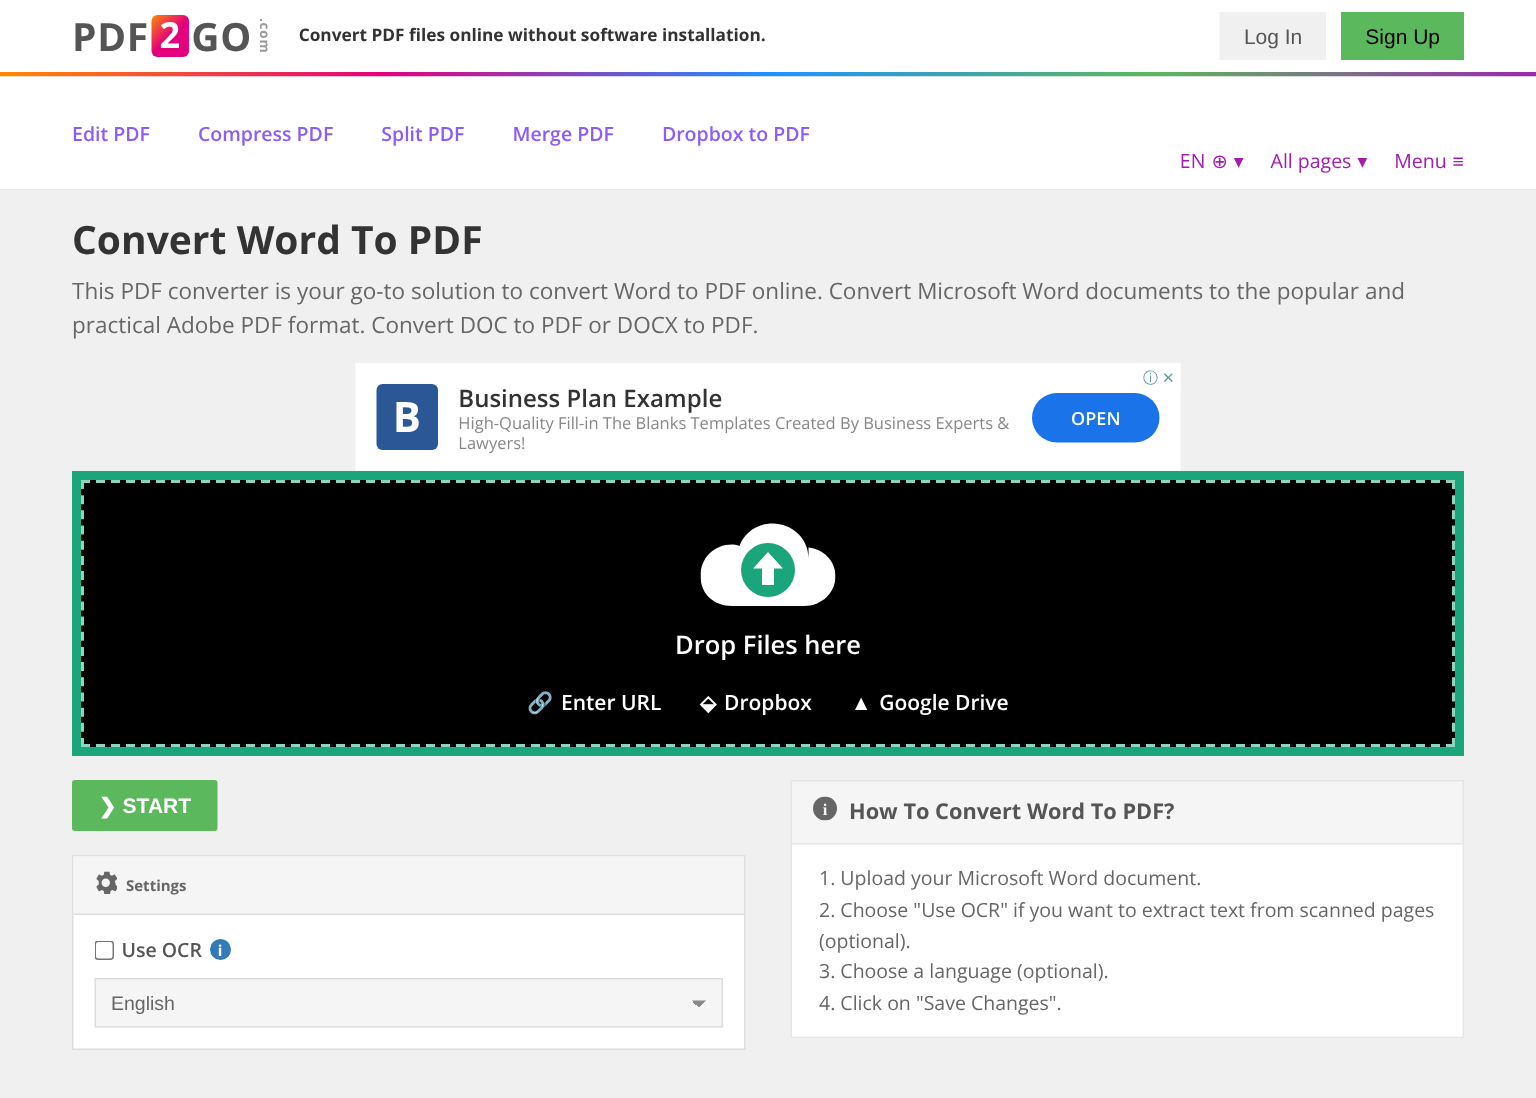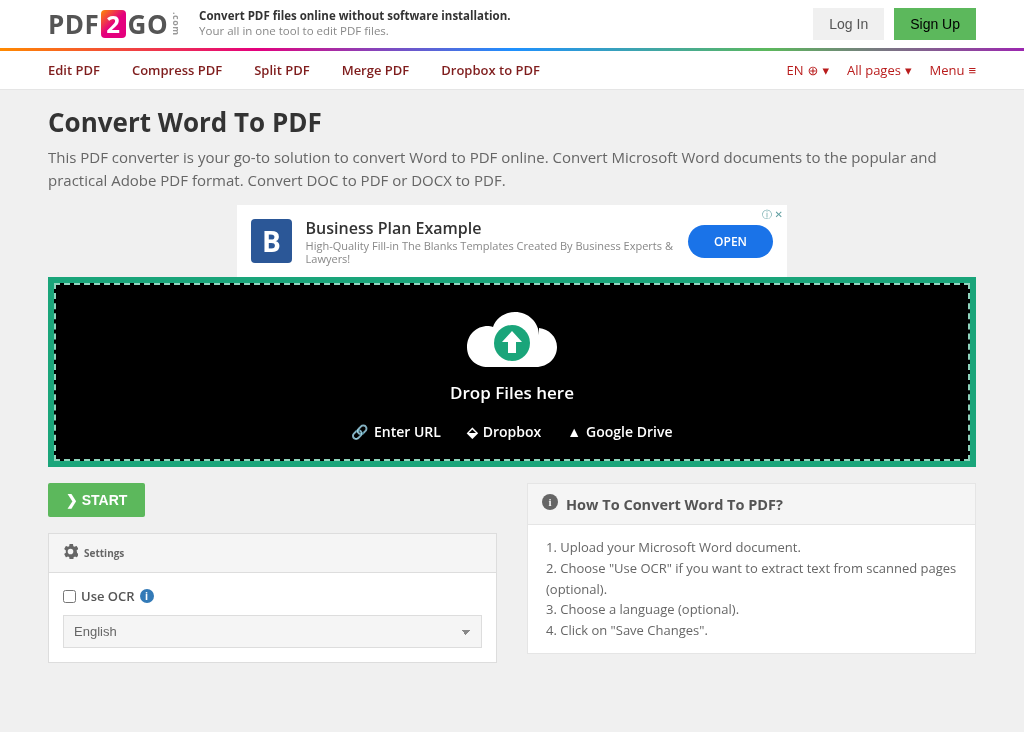--- a/index.html
+++ b/index.html
@@ -10,23 +10,23 @@
 .logo-com { writing-mode: vertical-rl; font-size: 9px; color: #999; margin-left: 2px; }
 .logo-sub { margin-left: 16px; font-size: 11.5px; line-height: 1.3; }
 .logo-sub .l1 { font-weight: 700; color: #333; }
 .logo-sub .l2 { color: #888; }
 .header-spacer { flex: 1; }
 .btn { border: none; padding: 8px 16px; font-size: 14px; cursor: pointer; }
 .btn-login { background: #f0f0f0; color: #555; margin-right: 10px; }
 .btn-signup { background: #5cb85c; color: #000000; }
 .rainbow { height: 3px; background: linear-gradient(90deg, #ff8a00 0%, #e4007d 25%, #1e90ff 50%, #5cb85c 75%, #9c27b0 100%); }
 .nav { background: #fff; display: flex; align-items: center; padding: 10px 48px; border-bottom: 1px solid #e5e5e5; font-size: 13px; }
-.nav a { margin-right: 32px; color: #7f1d1d; text-decoration: none; font-weight: 600; cursor: pointer; }
+.nav a { margin-right: 32px; color: #8b5cf6; text-decoration: none; font-weight: 600; cursor: pointer; }
 .nav-spacer { flex: 1; }
-.nav-right { display: flex; align-items: center; gap: 18px; color: #b91c1c; font-size: 13px; }
+.nav-right { display: flex; align-items: center; gap: 18px; color: #a21caf; font-size: 13px; margin-top: 37px; }
 .nav-right span { cursor: pointer; display: flex; align-items: center; gap: 4px; }
 .content { padding: 14px 48px 40px; }
 h1 { font-size: 26px; font-weight: 700; color: #333; margin-bottom: 6px; }
 .desc { font-size: 15px; color: #666; line-height: 1.5; max-width: 900px; }
 .ad { background: #fff; margin: 14px auto 0; width: 550px; height: 72px; display: flex; align-items: center; padding: 10px 14px; position: relative; }
 .ad-icon { width: 44px; height: 44px; background: #2b5797; color: #fff; font-weight: 700; font-size: 28px; display: flex; align-items: center; justify-content: center; border-radius: 4px; margin-right: 14px; }
 .ad-text .t { font-size: 16px; font-weight: 600; color: #333; }
 .ad-text .s { font-size: 11px; color: #888; line-height: 1.2; }
 .ad-btn { margin-left: auto; background: #1a73e8; color: #fff; border-radius: 20px; padding: 8px 26px; font-size: 12px; font-weight: 600; cursor: pointer; }
 .ad-x { position: absolute; top: 2px; right: 4px; font-size: 10px; color: #5f9ea0; display: flex; gap: 4px; }
@@ -55,21 +55,20 @@
 
 <div class="header">
   <div class="logo">
     <span>PDF</span>
     <span class="logo-badge">2</span>
     <span>GO</span>
     <span class="logo-com">.com</span>
   </div>
   <div class="logo-sub">
     <div class="l1">Convert PDF files online without software installation.</div>
-    <div class="l2">Your all in one tool to edit PDF files.</div>
   </div>
   <div class="header-spacer"></div>
   <button class="btn btn-login">Log In</button>
   <button class="btn btn-signup">Sign Up</button>
 </div>
 <div class="rainbow"></div>
 
 <div class="nav">
   <a>Edit PDF</a>
   <a>Compress PDF</a>

